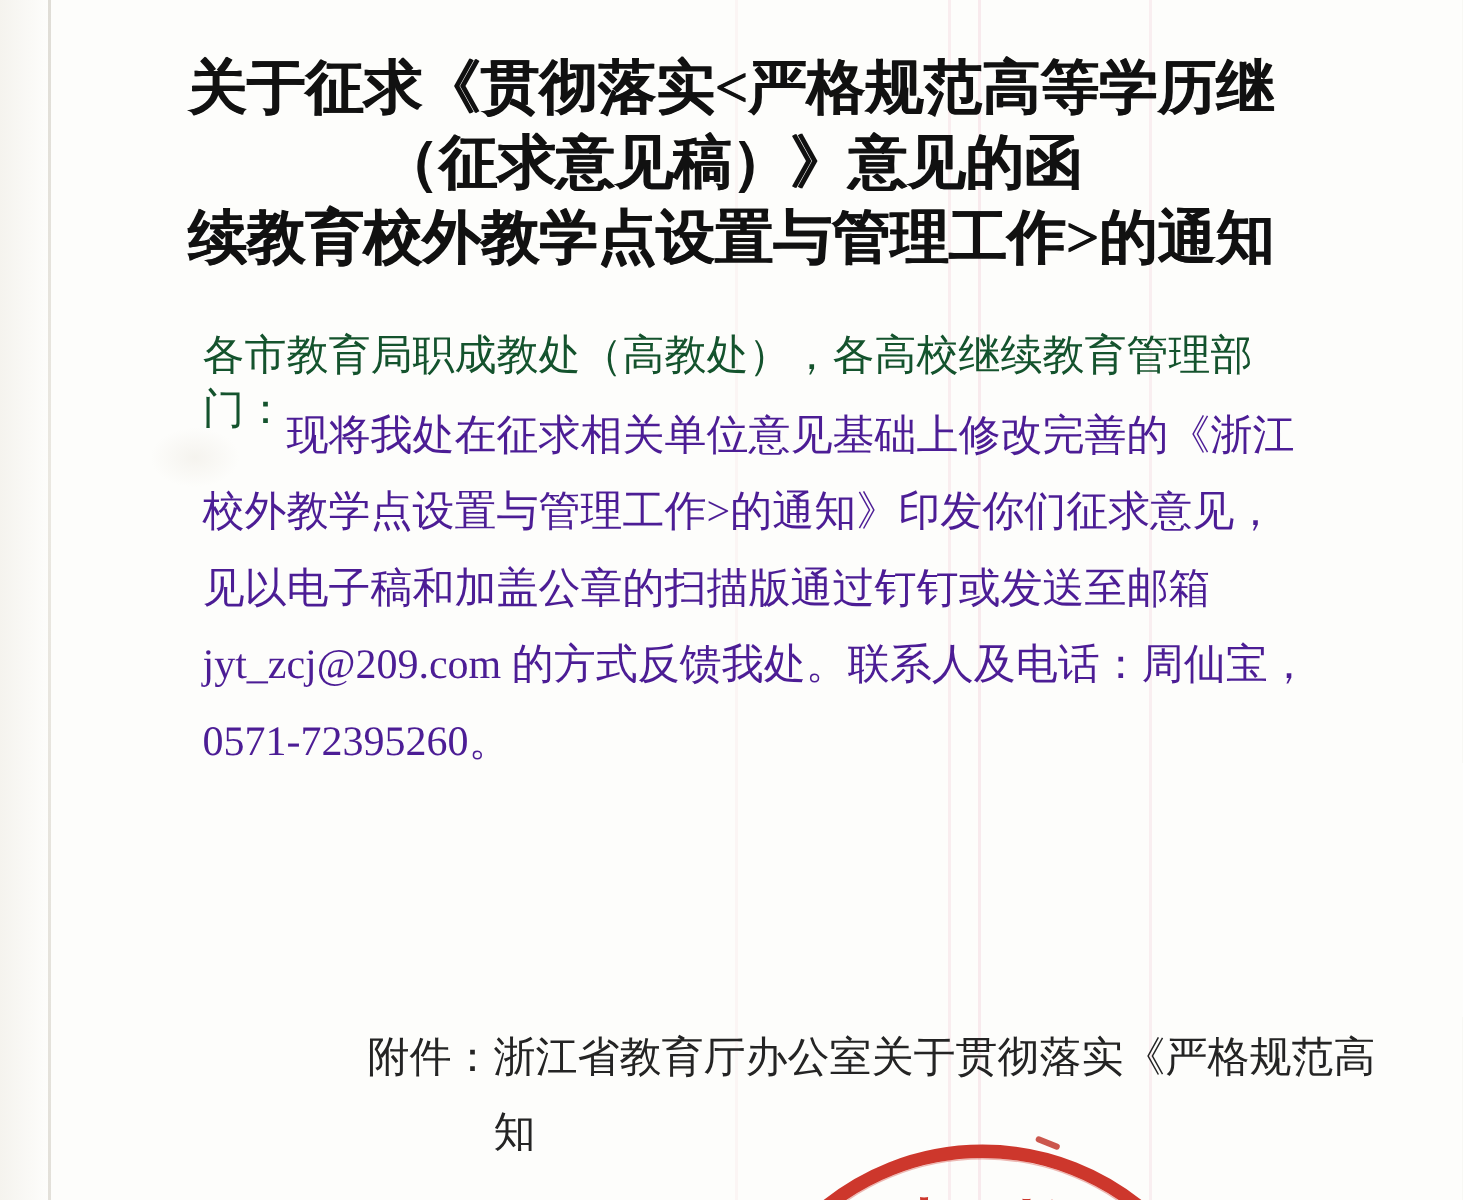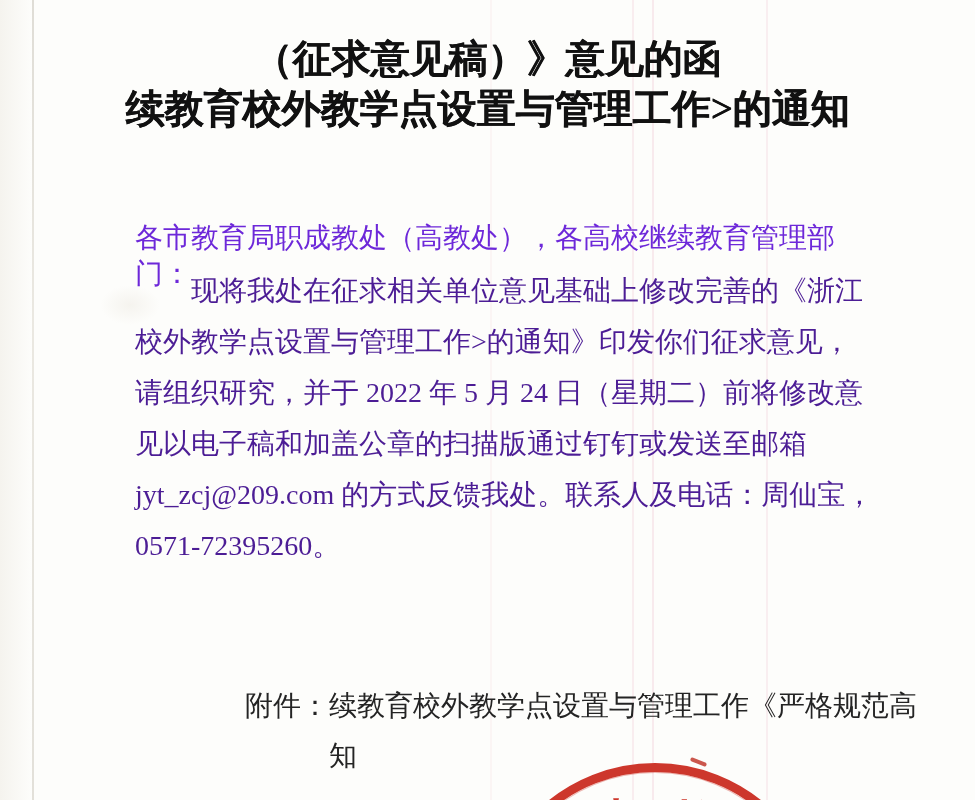--- a/index.html
+++ b/index.html
@@ -56,21 +56,21 @@
     text-shadow: 0.6px 0 0 #111;
   }
 
   
   .salutation {
     position: absolute;
     top: 220px; left: 135px;
     width: 740px;
     font-size: 28px;
     line-height: 36px;
-    color: #6d28d9;
+    color: #14532d;
   }
   .body-lines {
     position: absolute;
     top: 262px; left: 135px;
     width: 760px;
     font-size: 28px;
     color: #4c1d95;
   }
   .body-lines .doc-line {
     height: 51px;
@@ -140,37 +140,37 @@
 
   <div class="edge-shade"></div>
   <div class="scan-edge"></div>
   <div class="pink-line pl4"></div>
   <div class="pink-line pl1"></div>
   <div class="pink-line pl2"></div>
   <div class="pink-line pl3"></div>
   <div class="smudge"></div>
 
   <h1 class="title">
+      <div class="doc-line">关于征求《贯彻落实&lt;严格规范高等学历继</div>
       <div class="doc-line">（征求意见稿）》意见的函</div>
       <div class="doc-line">续教育校外教学点设置与管理工作&gt;的通知</div>
     </h1>
 
   <div class="salutation">各市教育局职成教处（高教处），各高校继续教育管理部门：</div>
 
   <div class="body-lines">
       <div class="doc-line">现将我处在征求相关单位意见基础上修改完善的《浙江</div>
       <div class="doc-line">校外教学点设置与管理工作&gt;的通知》印发你们征求意见，</div>
-      <div class="doc-line">请组织研究，并于 2022 年 5 月 24 日（星期二）前将修改意</div>
       <div class="doc-line">见以电子稿和加盖公章的扫描版通过钉钉或发送至邮箱</div>
       <div class="doc-line">jyt_zcj@209.com 的方式反馈我处。联系人及电话：周仙宝，</div>
       <div class="doc-line">0571-72395260。</div>
     </div>
 
   <div class="attachment">
-      <div class="doc-line">附件：续教育校外教学点设置与管理工作《严格规范高</div>
+      <div class="doc-line">附件：浙江省教育厅办公室关于贯彻落实《严格规范高</div>
       <div class="doc-line">知</div>
     </div>
 
   <div class="red-mark"></div>
 
   <div class="seal">
     <span class="seal-text">省教</span>
   </div>
 
 </div>

